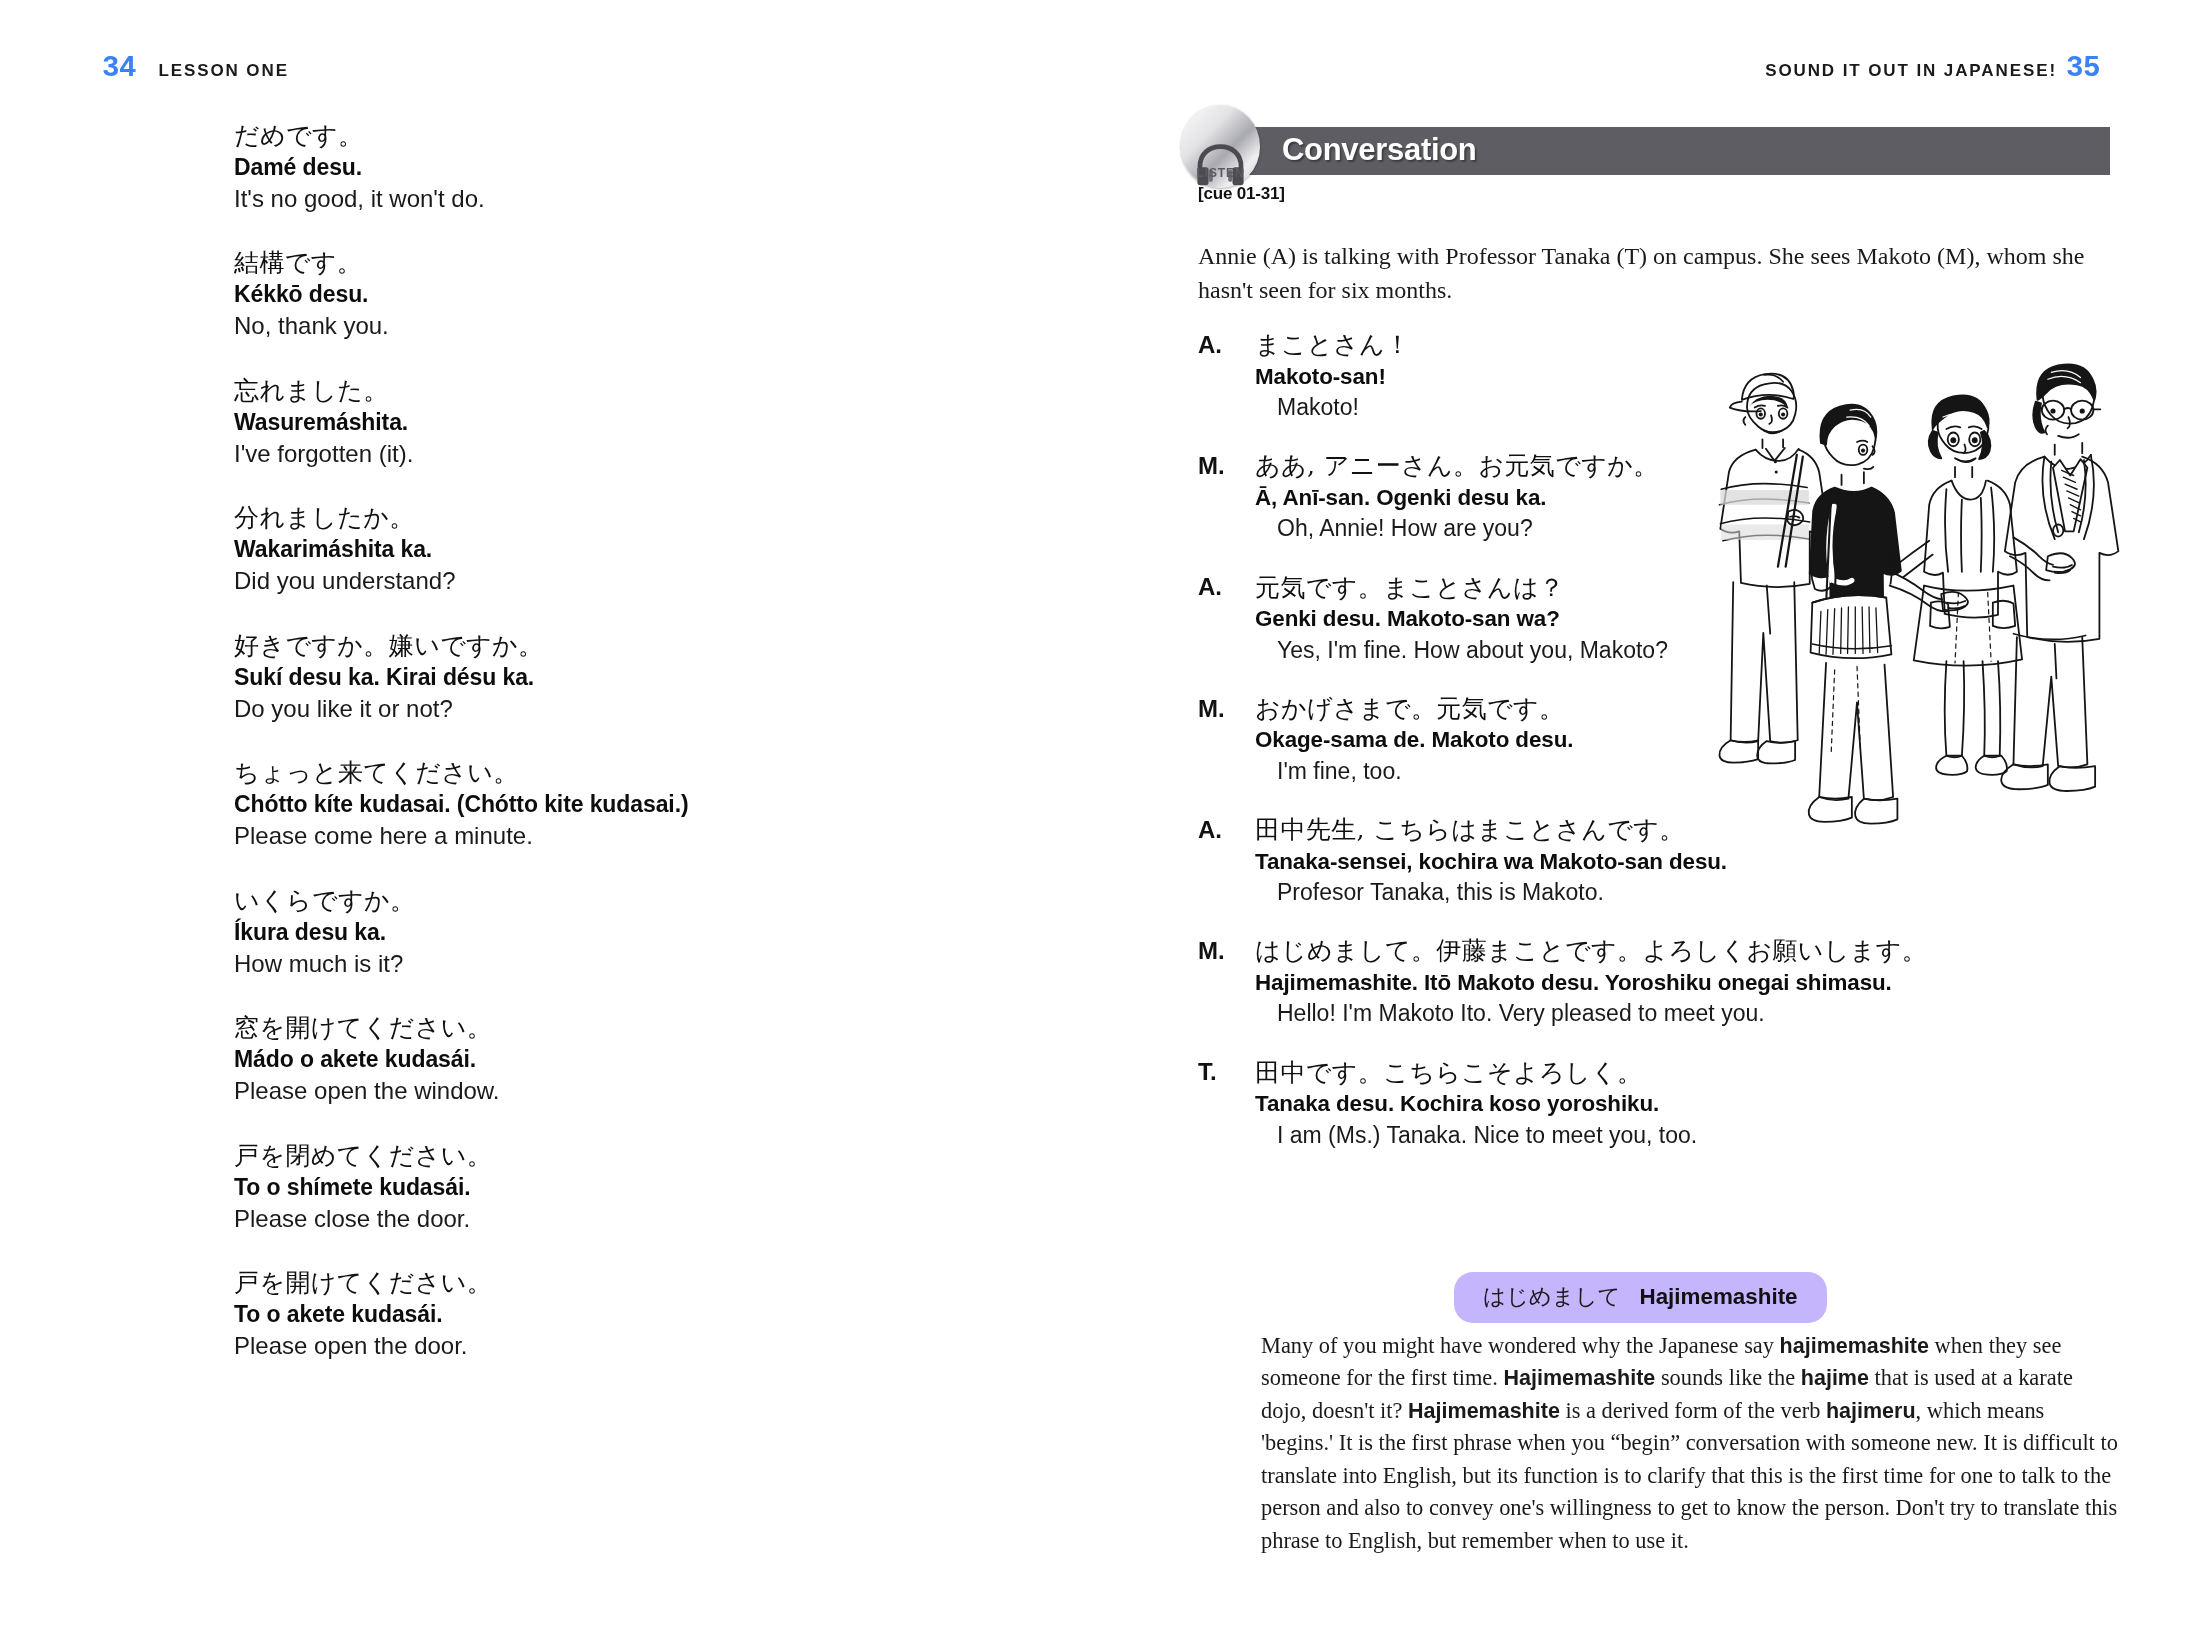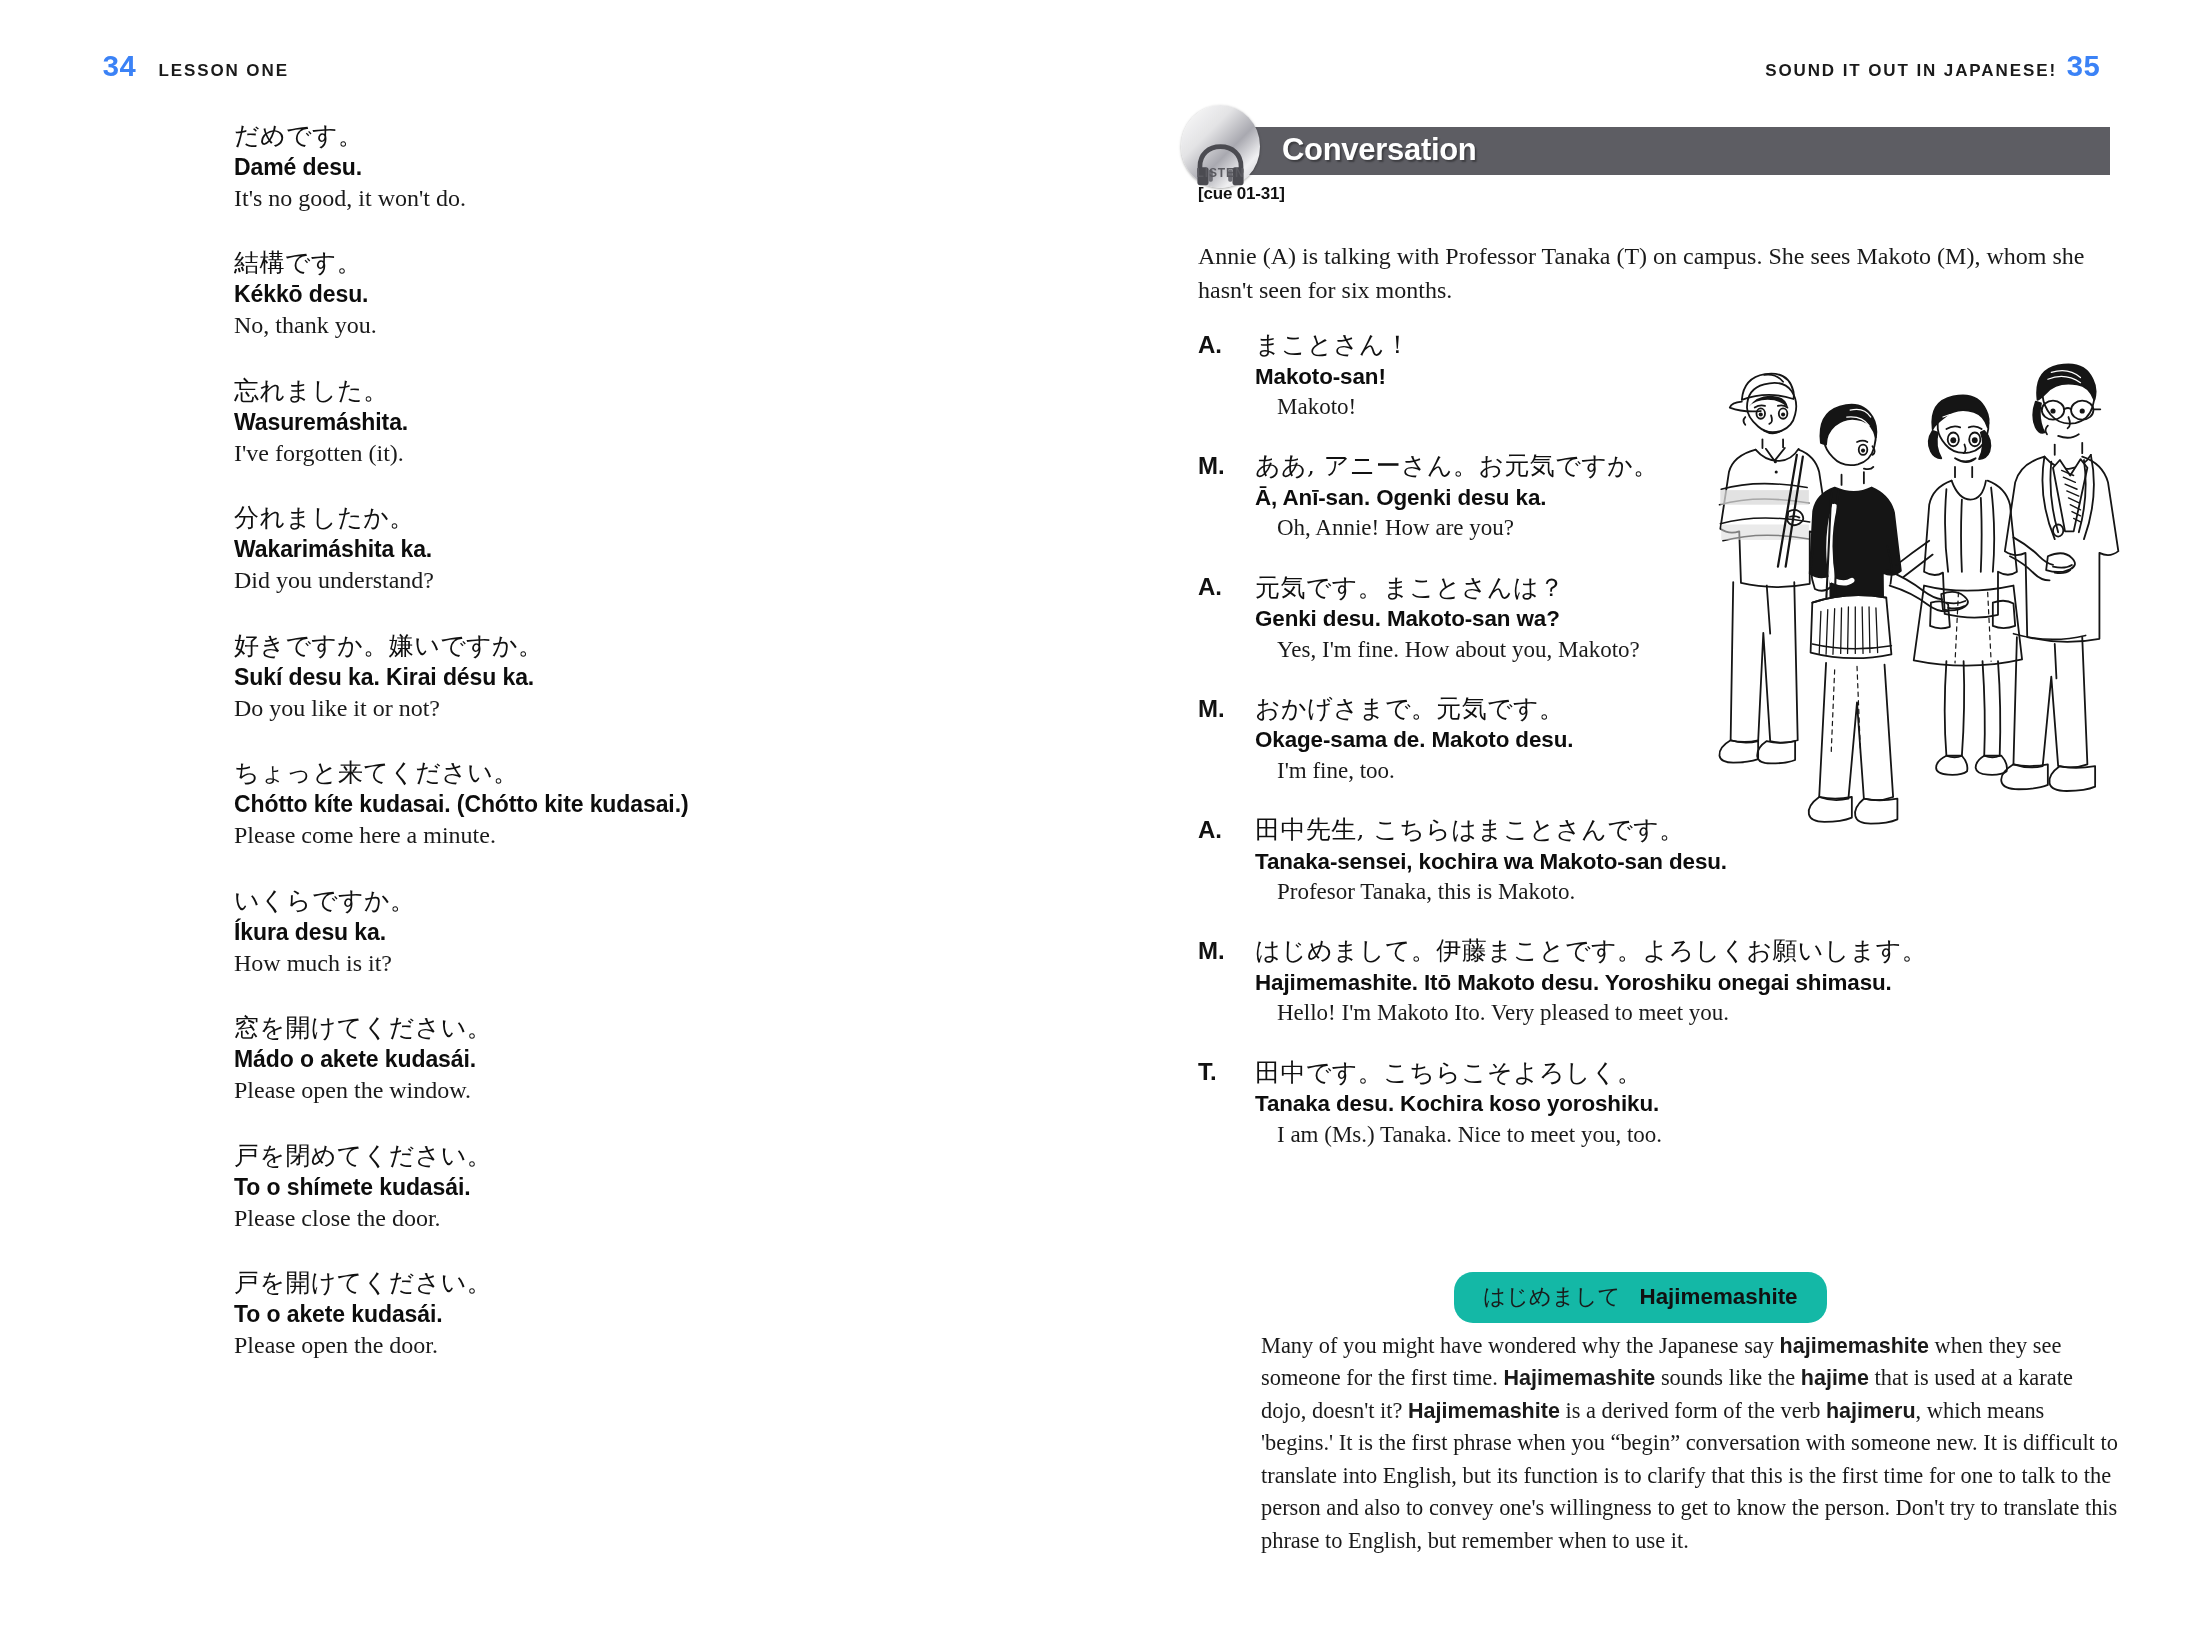--- a/index.html
+++ b/index.html
@@ -78,21 +78,21 @@
   }
   .romaji {
     font-family: "Liberation Sans", sans-serif;
     font-weight: 700;
     font-size: 23px;
     line-height: 1.34;
     color: #0d0d0d;
     letter-spacing: -0.1px;
   }
   .eng {
-    font-family: Liberation Serif, serif;
+    font-family: Liberation Sans, sans-serif;
     font-size: 24px;
     line-height: 1.32;
     color: #1a1a1a;
   }
 
   
   .banner-wrap {
     position: absolute;
     left: 1198px;
     top: 127px;
@@ -214,21 +214,21 @@
   .illustration svg { display: block; }
 
   
   .note-pill {
     position: absolute;
     left: 1454px;
     top: 1272px;
     display: inline-flex;
     align-items: baseline;
     gap: 19px;
-    background: #14b8a6;
+    background: #c4b5fd;
     border-radius: 19px;
     padding: 8.6px 29px 11.2px 29px;
   }
   .note-pill .pill-jp {
     font-family: "DejaVu Serif", "Liberation Serif", serif;
     font-size: 22.4px;
     color: #1a1a1a;
   }
   .note-pill .pill-ro {
     font-family: "Liberation Sans", sans-serif;

